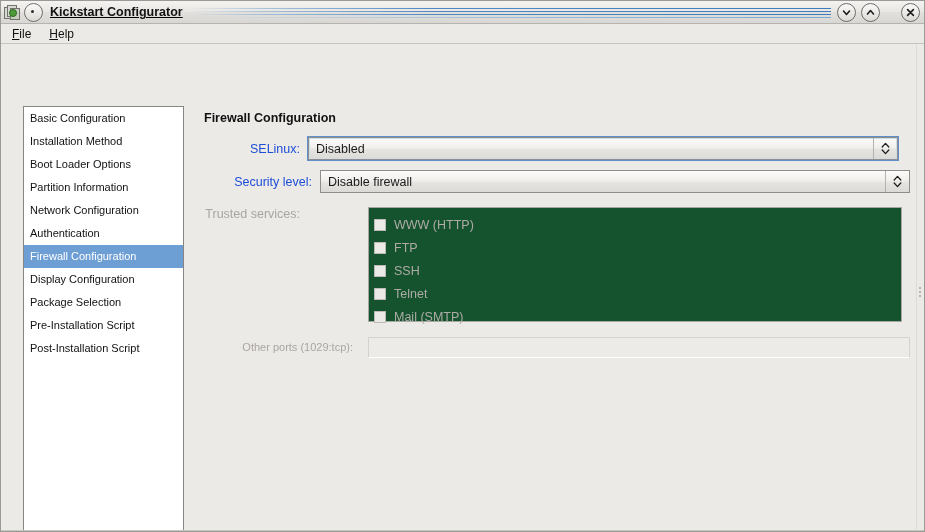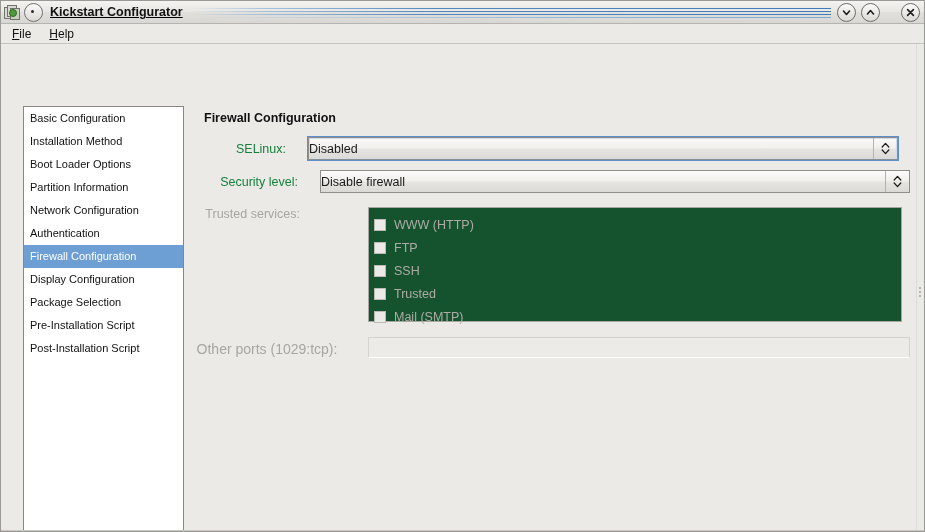--- a/index.html
+++ b/index.html
@@ -191,23 +191,23 @@
     position: absolute;
     display: flex;
     align-items: center;
   }
   .row-selinux { left: 203px; top: 93px; }
   .row-seclevel { left: 215px; top: 126px; }
 
   .field-label {
     width: 104px;
     text-align: right;
-    padding-right: 22px;
-    font-size: 12.5px;
-    color: #15803d;
+    padding-right: 8px;
+    font-size: 12.5px;
+    color: #1d4ed8;
     box-sizing: border-box;
     white-space: nowrap;
   }
 
   .combo {
     width: 590px;
     height: 23px;
     box-sizing: border-box;
     border: 1px solid #908e8a;
     background: linear-gradient(to bottom, #fbfbfa 0%, #f2f0ed 45%, #e6e4e0 55%, #dcdad6 100%);
@@ -215,20 +215,21 @@
     align-items: center;
     position: relative;
   }
   .combo.focused {
     outline: 1px solid #5f8fc6;
     outline-offset: 0px;
     box-shadow: inset 0 0 0 1px #cfdcea;
   }
   .combo .combo-value {
     flex: 1 1 auto;
+    padding-left: 7px;
     font-size: 12.5px;
     color: #1a1a1a;
     white-space: nowrap;
     overflow: hidden;
   }
   .combo .combo-arrow {
     width: 23px;
     height: 100%;
     border-left: 1px solid #b4b2ae;
     display: flex;
@@ -282,23 +283,23 @@
     font-size: 12.5px;
     color: #aeaba6;
     white-space: nowrap;
   }
 
   .ports-label {
     position: absolute;
     left: 180px;
     top: 297px;
     width: 180px;
-    text-align: center;
+    text-align: right;
     padding-right: 8px;
-    font-size: 14px;
+    font-size: 11px;
     color: #a9a6a1;
     box-sizing: border-box;
     white-space: nowrap;
   }
   .ports-input {
     position: absolute;
     left: 367px;
     top: 293px;
     width: 542px;
     height: 21px;
@@ -433,21 +434,21 @@
       <div class="check-row">
         <span class="checkbox"></span>
         <span class="check-label">FTP</span>
       </div>
       <div class="check-row">
         <span class="checkbox"></span>
         <span class="check-label">SSH</span>
       </div>
       <div class="check-row">
         <span class="checkbox"></span>
-        <span class="check-label">Trusted</span>
+        <span class="check-label">Telnet</span>
       </div>
       <div class="check-row">
         <span class="checkbox"></span>
         <span class="check-label">Mail (SMTP)</span>
       </div>
     </div>
 
     <div class="ports-label">Other ports (1029:tcp):</div>
     <div class="ports-input"></div>
 

